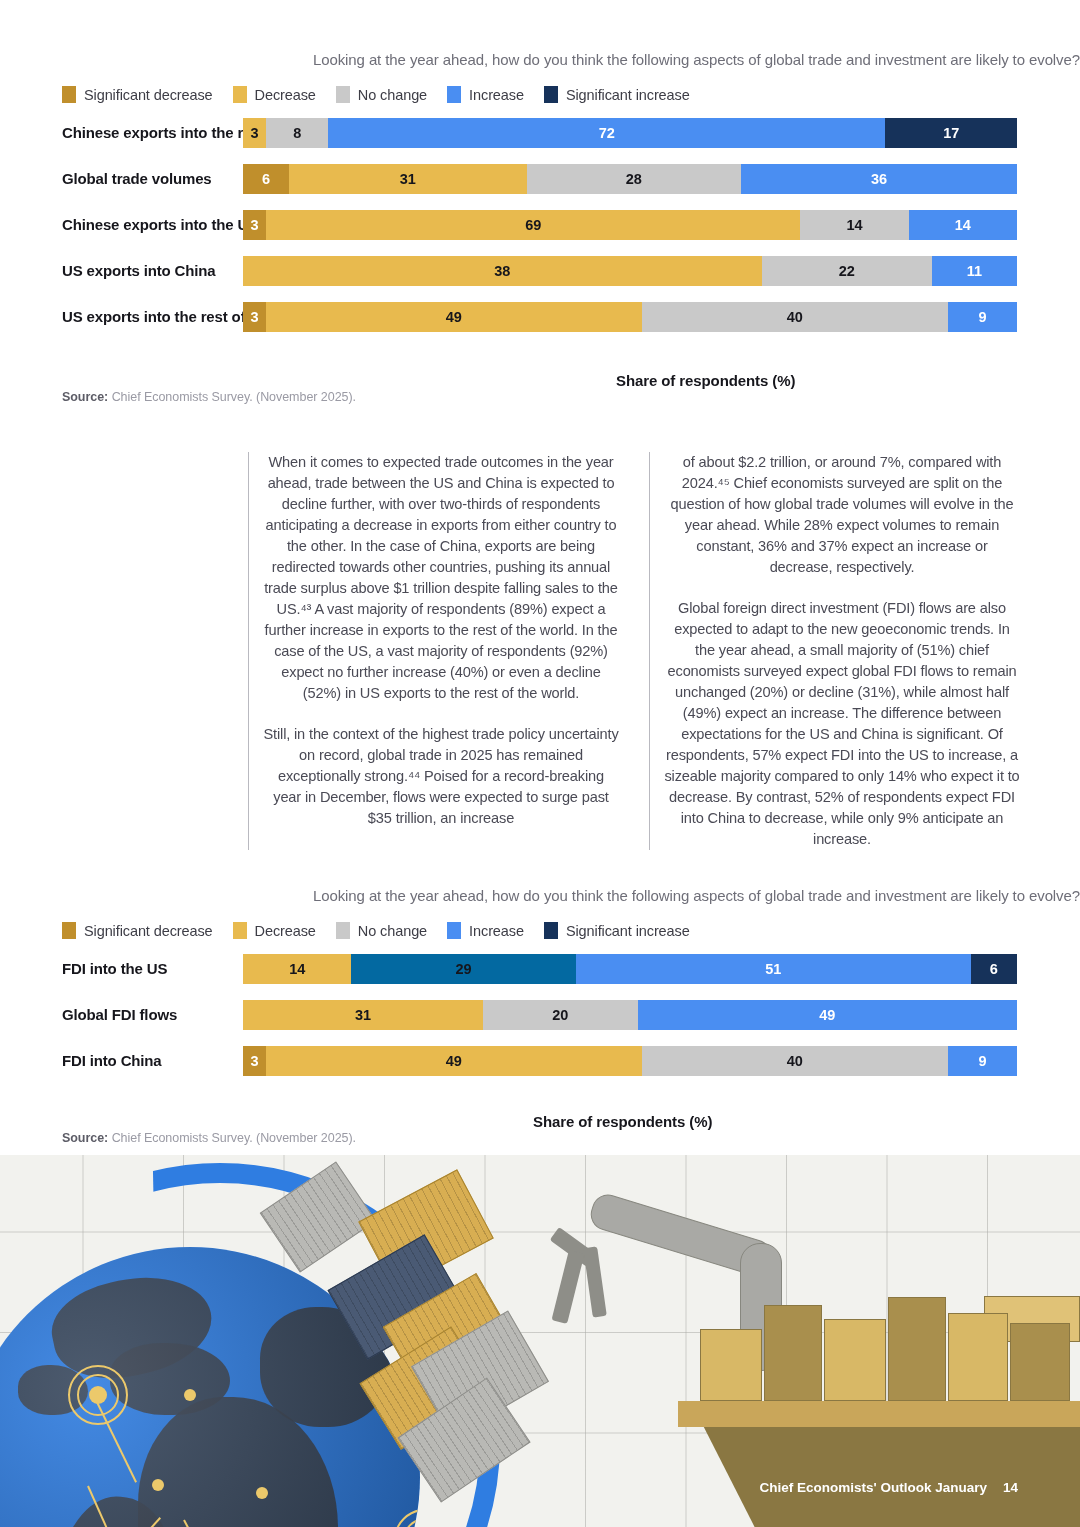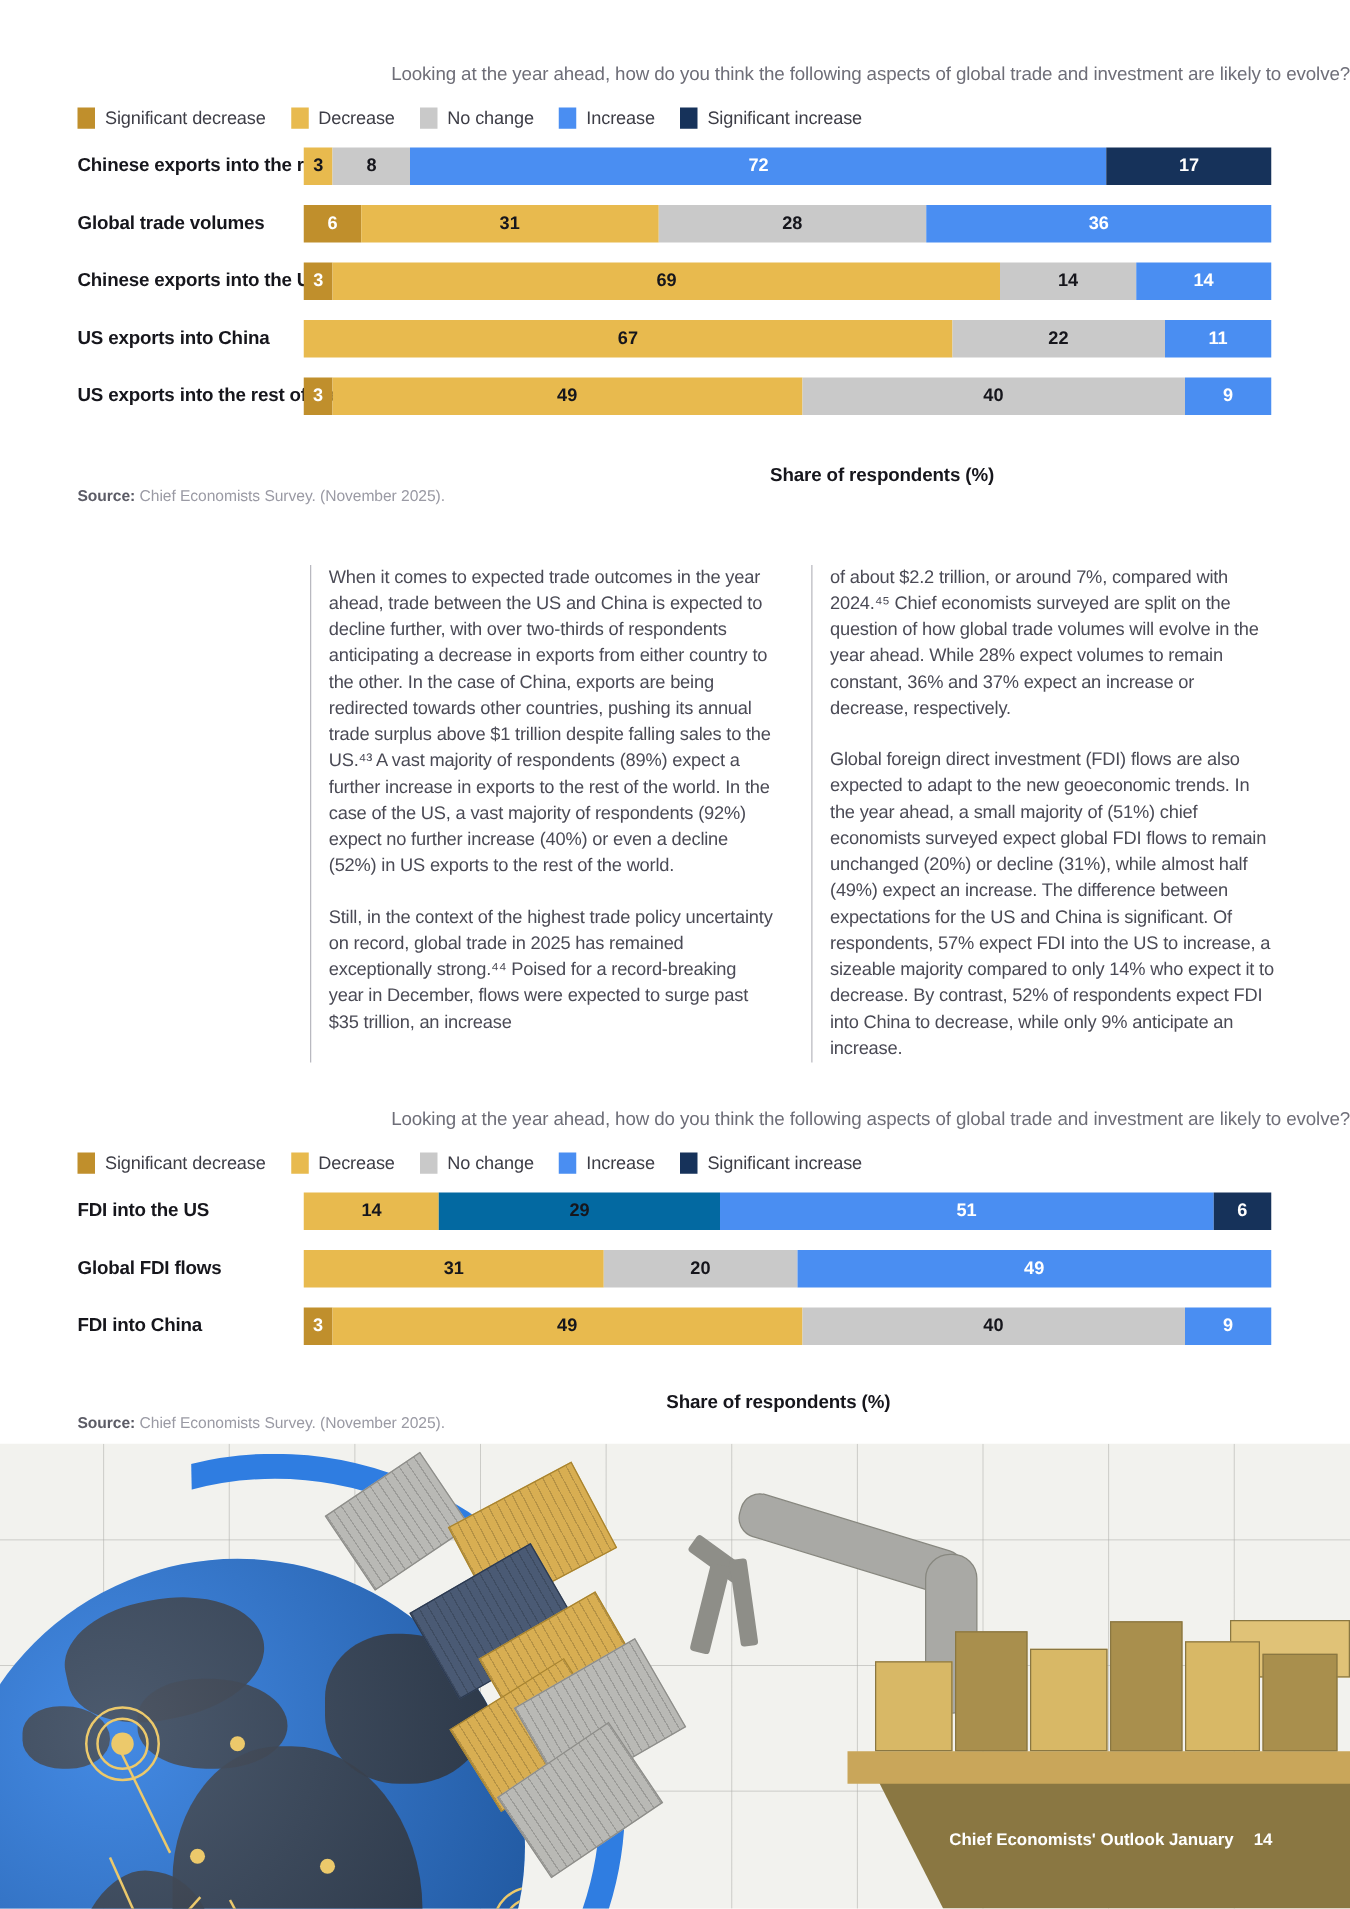--- a/index.html
+++ b/index.html
@@ -55,21 +55,21 @@
   .source {
     position: absolute; left: 62px; font-size: 12.5px; color: #9a9aa4;
     letter-spacing: -0.05px;
   }
   .source b { color: #5c5c66; font-weight: bold; }
 
   
   .body-wrap { position: absolute; left: 248px; top: 452px; width: 772px;
                display: flex; gap: 30px; }
   .col { width: 371px; padding-left: 14px; border-left: 1px solid #b9b9c0; }
-  .col p { font-size: 14.6px; line-height: 21px; color: #4a4a55; letter-spacing: -0.15px; }
+  .col p { font-size: 14.6px; line-height: 21px; color: #4a4a55; letter-spacing: -0.15px; text-align: center; }
   .col p + p { margin-top: 20px; }
 
   
   .illus {
     position: absolute; left: 0; top: 1155px; width: 1080px; height: 372px;
     background: #f2f2ee; overflow: hidden;
   }
   .grid-lines {
     position: absolute; inset: 0;
     background-image:
@@ -116,21 +116,21 @@
     position: absolute; left: 0; bottom: 0; width: 430px; height: 110px;
     background: #8a7742;
     clip-path: polygon(9% 0, 100% 0, 100% 100%, 22% 100%);
   }
   .deck { position: absolute; left: 18px; bottom: 100px; width: 412px; height: 26px; background: #c9a65a; }
   .stack { position: absolute; background: #d8b866; border: 1px solid #8a7742; }
   .stack.dk { background: #a98f4d; }
   .bridge { position: absolute; right: 10px; bottom: 185px; width: 96px; height: 46px; background: #e0c277; border: 1px solid #8a7742; }
 
   .footer {
-    position: absolute; right: 62px; bottom: 48px;
+    position: absolute; right: 62px; bottom: 32px;
     font-size: 13.5px; font-weight: bold; color: #ffffff; white-space: nowrap;
   }
   .footer .pg { margin-left: 16px; }
 </style>
 </head>
 <body>
 
 <div class="page">
 
   <div class="figure" style="top:48px;">
@@ -181,21 +181,21 @@
           <div class="bar-track">
             <div class="seg" style="width: 3%; background: rgb(192, 143, 44); color: rgb(255, 255, 255);">3</div>
             <div class="seg" style="width: 69%; background: rgb(232, 186, 78); color: rgb(22, 22, 28);">69</div>
             <div class="seg" style="width: 14%; background: rgb(201, 201, 201); color: rgb(22, 22, 28);">14</div>
             <div class="seg" style="width: 14%; background: rgb(74, 142, 242); color: rgb(255, 255, 255);">14</div>
           </div>
         </div>
         <div class="row">
           <div class="row-label">US exports into China</div>
           <div class="bar-track">
-            <div class="seg" style="width: 67%; background: rgb(232, 186, 78); color: rgb(22, 22, 28);">67</div>
+            <div class="seg" style="width: 67%; background: rgb(232, 186, 78); color: rgb(22, 22, 28);">38</div>
             <div class="seg" style="width: 22%; background: rgb(201, 201, 201); color: rgb(22, 22, 28);">22</div>
             <div class="seg" style="width: 11%; background: rgb(74, 142, 242); color: rgb(255, 255, 255);">11</div>
           </div>
         </div>
         <div class="row">
           <div class="row-label">US exports into the rest of the world</div>
           <div class="bar-track">
             <div class="seg" style="width: 3%; background: rgb(192, 143, 44); color: rgb(255, 255, 255);">3</div>
             <div class="seg" style="width: 49%; background: rgb(232, 186, 78); color: rgb(22, 22, 28);">49</div>
             <div class="seg" style="width: 40%; background: rgb(201, 201, 201); color: rgb(22, 22, 28);">40</div>

